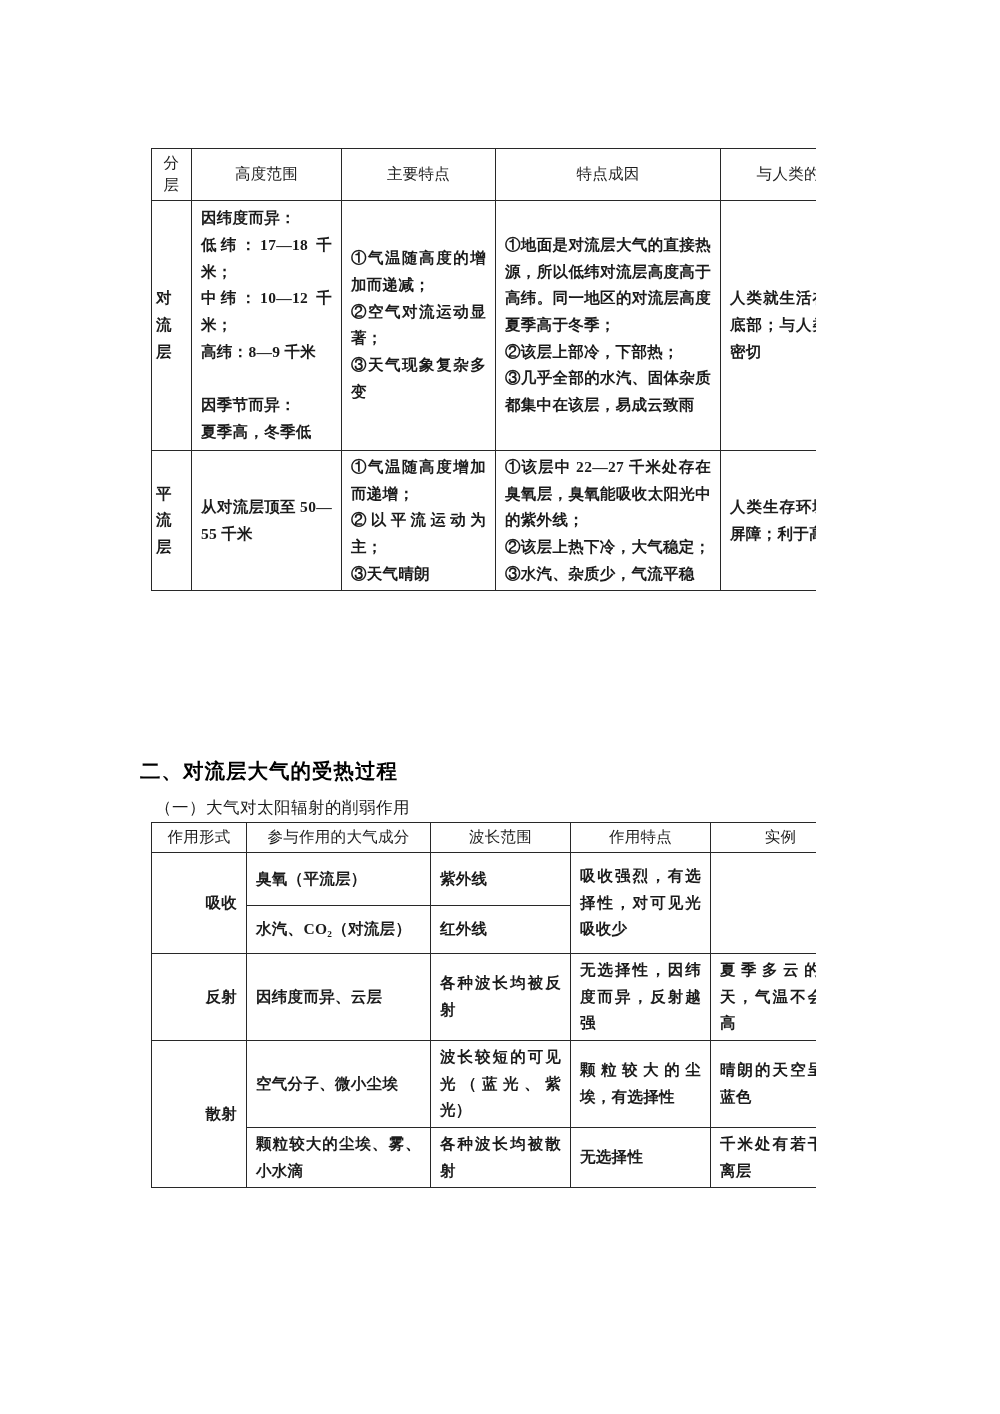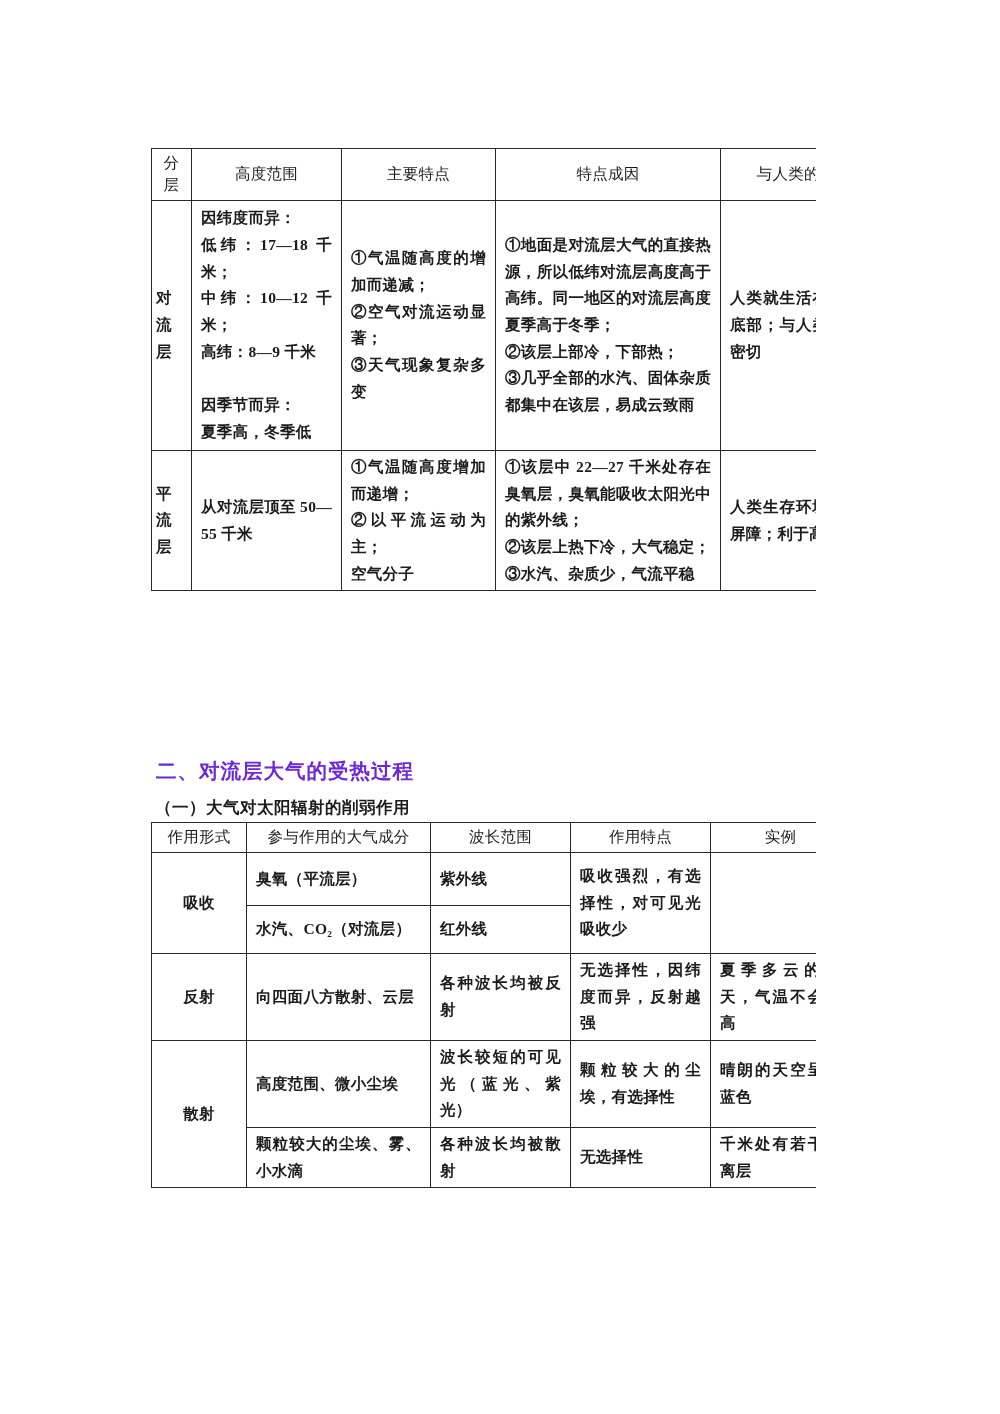--- a/index.html
+++ b/index.html
@@ -37,54 +37,54 @@
     text-align: justify;
     text-justify: inter-character;
     white-space: pre-line;
   }
   td.layer-cell {
     padding: 3px 4px;
     white-space: normal;
     word-break: break-all;
   }
   td.form-cell {
-    text-align: center;
+    text-align: right;
     white-space: normal;
   }
   
   .t1 { left: 151px; top: 148px; width: 736px; }
   .t1 .hrow  { height: 49px; }
   .t1 .row-a { height: 250px; }
   .t1 .row-b { height: 136px; }
   .t1 .row-c { height: 133px; }
   
   .t2 { left: 151px; top: 822px; width: 699px; }
   .t2 .hrow  { height: 30px; }
   .t2 .row-a1 { height: 53px; }
   .t2 .row-a2 { height: 48px; }
   .t2 .row-b  { height: 77px; }
   .t2 .row-c1 { height: 56px; }
   .t2 .row-c2 { height: 53px; }
   
   .heading-main {
     position: absolute;
-    left: 156px;
+    left: 140px;
     top: 757px;
     font-family: "Liberation Sans", "DejaVu Sans", sans-serif;
     font-weight: bold;
     font-size: 20.5px;
     letter-spacing: 1px;
-    color: #6d28d9;
+    color: #000000;
   }
   .heading-sub {
     position: absolute;
     left: 155px;
     top: 797px;
     font-family: "Liberation Sans", "DejaVu Sans", sans-serif;
-    font-weight: 700;
+    font-weight: 400;
     font-size: 16.5px;
     letter-spacing: 0.5px;
     color: #1b1b1b;
   }
 </style>
 </head>
 <body>
 
 <div class="page">
 
@@ -119,21 +119,21 @@
       <td class="body-cell">①地面是对流层大气的直接热源，所以低纬对流层高度高于高纬。同一地区的对流层高度夏季高于冬季；
 ②该层上部冷，下部热；
 ③几乎全部的水汽、固体杂质都集中在该层，易成云致雨</td>
       <td class="body-cell">人类就生活在对流层底部；与人类关系最密切</td>
     </tr>
     <tr class="row-b">
       <td class="layer-cell">平流层</td>
       <td class="body-cell">从对流层顶至 50—55 千米</td>
       <td class="body-cell">①气温随高度增加而递增；
 ②以平流运动为主；
-空气分子</td>
+③天气晴朗</td>
       <td class="body-cell">①该层中 22—27 千米处存在臭氧层，臭氧能吸收太阳光中的紫外线；
 ②该层上热下冷，大气稳定；
 ③水汽、杂质少，气流平稳</td>
       <td class="body-cell">人类生存环境的天然屏障；利于高空飞行</td>
     </tr>
   </tbody>
     </table>
 
   <div class="heading-main">二、对流层大气的受热过程</div>
   <div class="heading-sub">（一）大气对太阳辐射的削弱作用</div>
@@ -160,28 +160,28 @@
       <td class="body-cell">紫外线</td>
       <td class="body-cell" rowspan="2">吸收强烈，有选择性，对可见光吸收少</td>
       <td class="body-cell" rowspan="2"></td>
     </tr>
     <tr class="row-a2">
       <td class="body-cell">水汽、CO₂（对流层）</td>
       <td class="body-cell">红外线</td>
     </tr>
     <tr class="row-b">
       <td class="form-cell">反射</td>
-      <td class="body-cell">向四面八方散射、云层</td>
+      <td class="body-cell">因纬度而异、云层</td>
       <td class="body-cell">各种波长均被反射</td>
       <td class="body-cell">无选择性，因纬度而异，反射越强</td>
       <td class="body-cell">夏季多云的白天，气温不会太高</td>
     </tr>
     <tr class="row-c1">
       <td class="form-cell" rowspan="2">散射</td>
-      <td class="body-cell">高度范围、微小尘埃</td>
+      <td class="body-cell">空气分子、微小尘埃</td>
       <td class="body-cell">波长较短的可见光（蓝光、紫光）</td>
       <td class="body-cell">颗粒较大的尘埃，有选择性</td>
       <td class="body-cell">晴朗的天空呈蔚蓝色</td>
     </tr>
     <tr class="row-c2">
       <td class="body-cell">颗粒较大的尘埃、雾、小水滴</td>
       <td class="body-cell">各种波长均被散射</td>
       <td class="body-cell">无选择性</td>
       <td class="body-cell">千米处有若干电离层</td>
     </tr>

